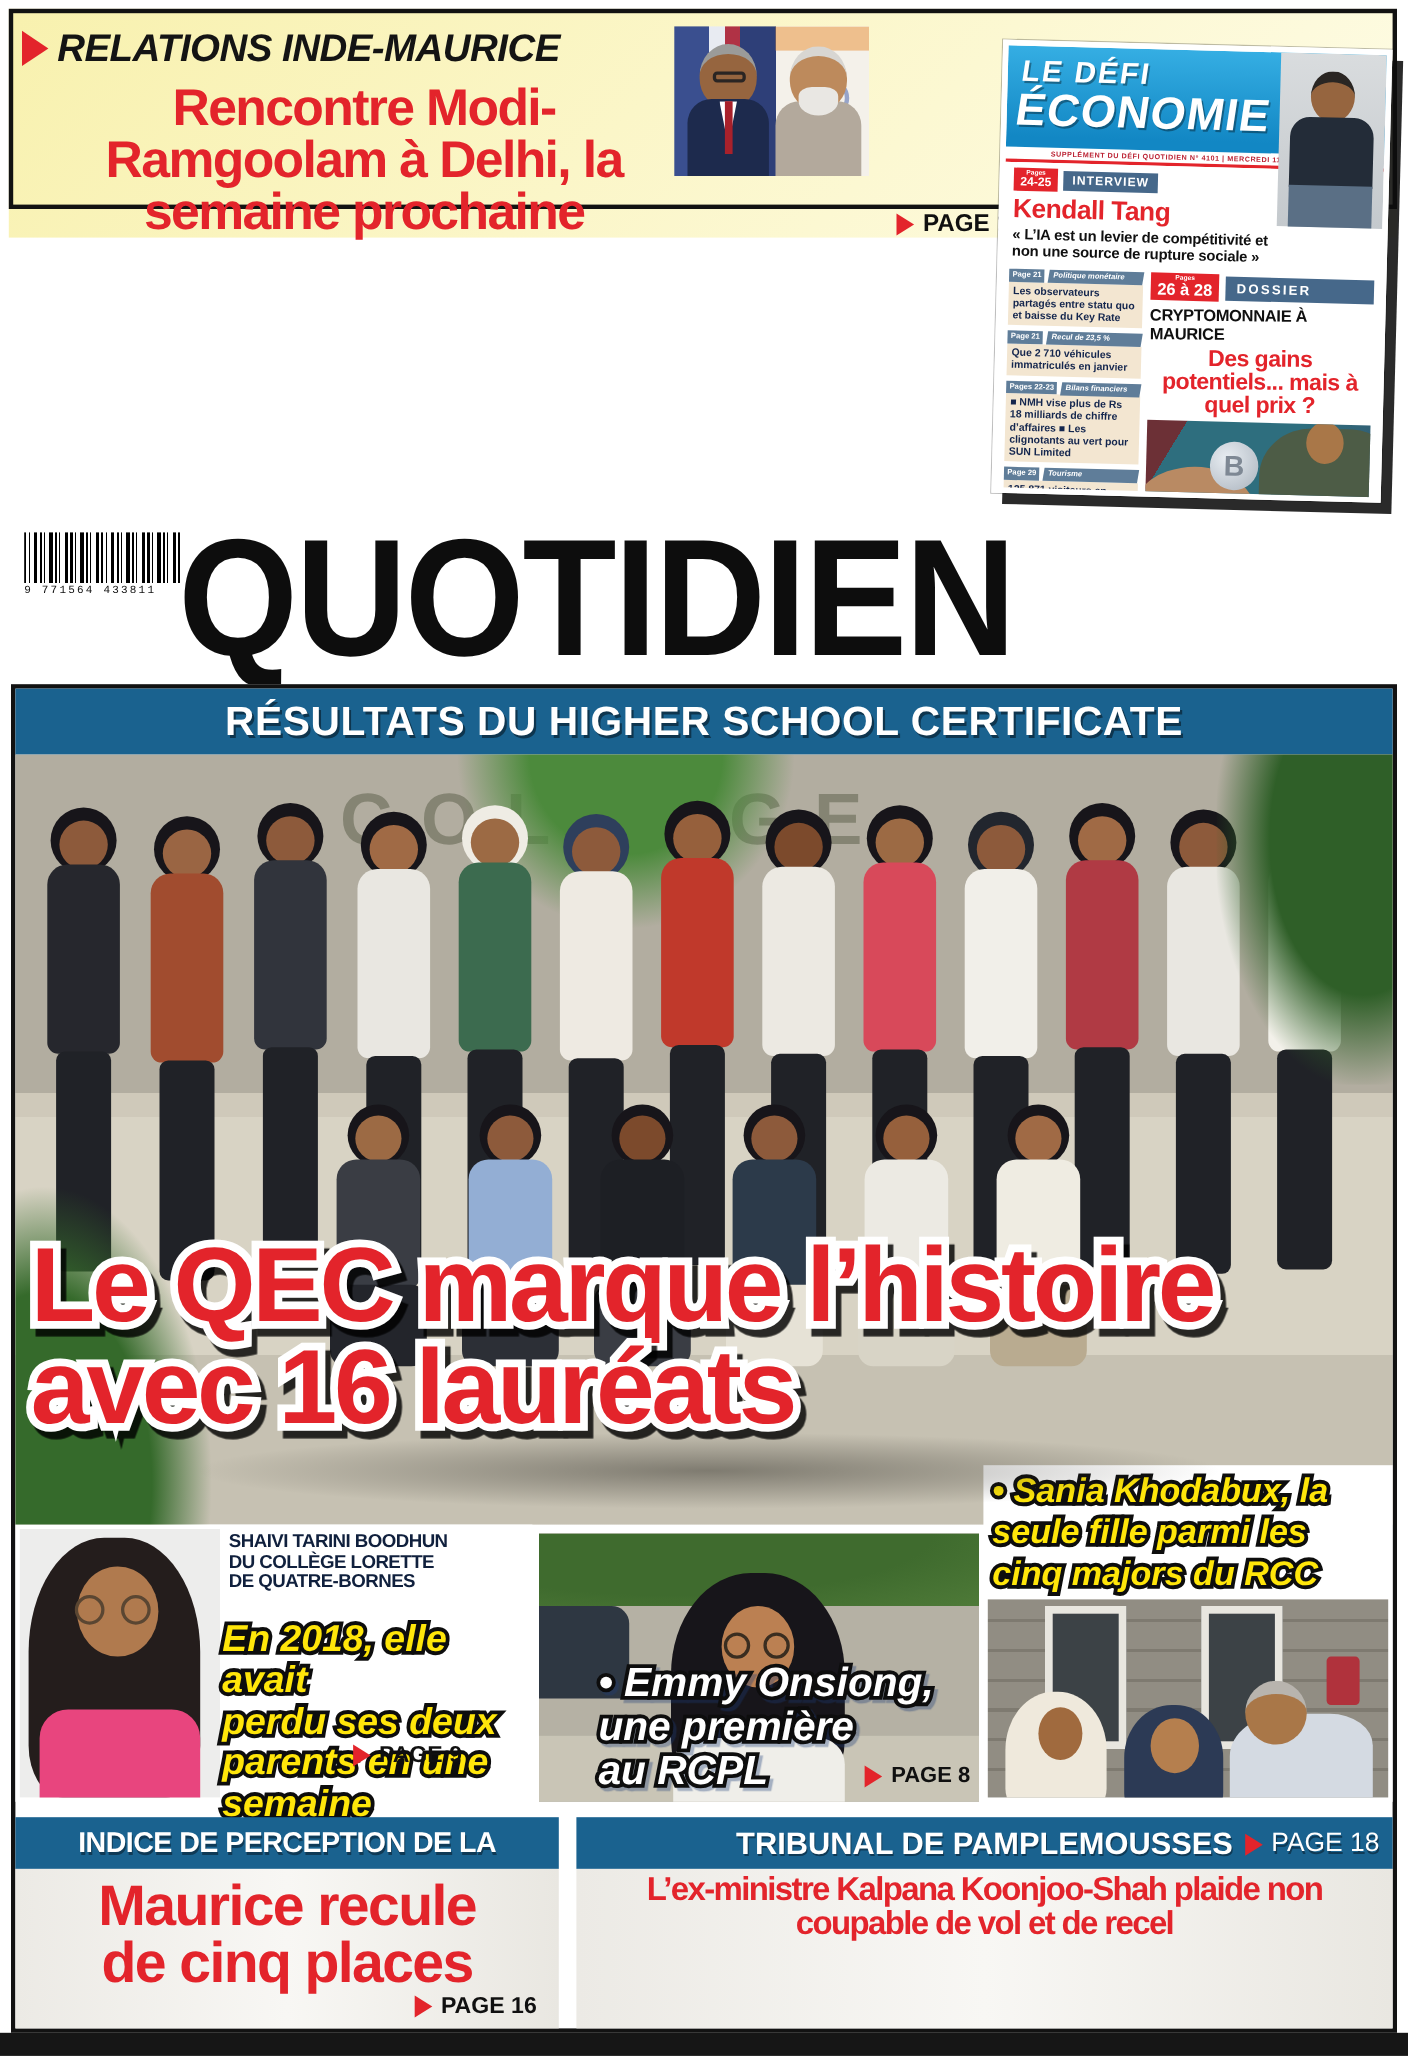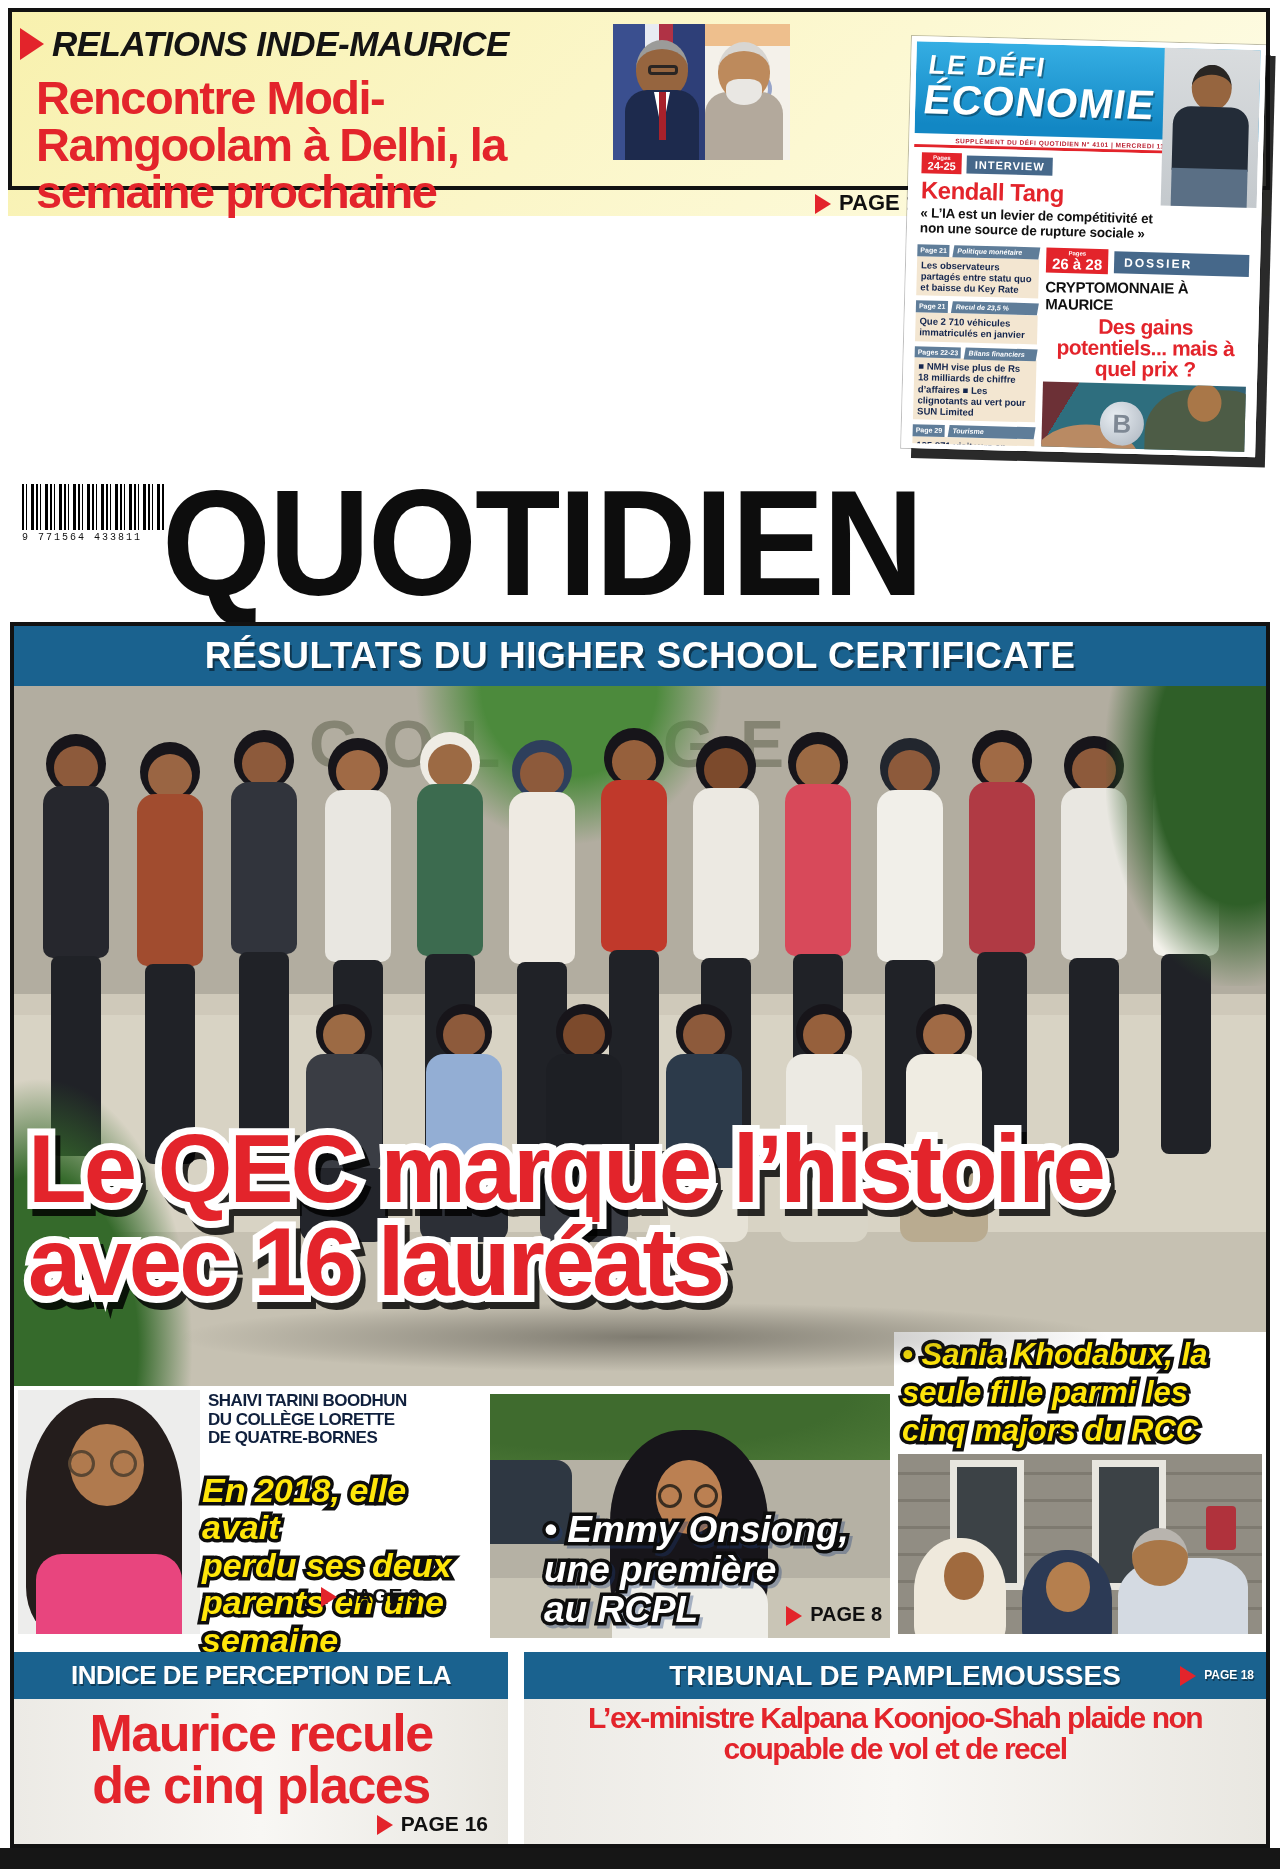--- a/index.html
+++ b/index.html
@@ -22,21 +22,21 @@
 
   .tri{display:inline-block;width:0;height:0;border-top:10px solid transparent;border-bottom:10px solid transparent;border-left:16px solid var(--brand-red,#e3242b);vertical-align:middle;margin-right:8px;}
   .pageref{font-weight:900;color:#101010;white-space:nowrap;}
 
   
   .top-banner{position:absolute;left:8px;top:8px;width:1262px;height:208px;background:linear-gradient(135deg,#f8f1ae 0%,#fbf6c8 45%,#fefce6 100%);}
   .tb-inner{position:absolute;left:0;top:0;right:0;height:182px;border:4px solid #121212;}
   .tb-kicker-row{position:absolute;left:8px;top:12px;display:flex;align-items:center;font-style:italic;}
   .tb-kicker-row .tri{border-left-width:24px;border-top-width:16px;border-bottom-width:16px;}
   .tb-kicker{font-size:35px;font-weight:900;color:#141414;letter-spacing:-.5px;}
-  .tb-headline{position:absolute;left:24px;top:62px;width:590px;font-size:47px;line-height:1.0;font-weight:800;letter-spacing:-1.5px;color:var(--brand-red,#e3242b);}
+  .tb-headline{position:absolute;left:24px;top:62px;width:590px;font-size:47px;line-height:1.0;font-weight:800;letter-spacing:-1.5px;color:var(--brand-red,#e3242b);text-align:center;}
   .tb-photo{position:absolute;left:601px;top:12px;width:177px;height:136px;overflow:hidden;background:linear-gradient(90deg,#3a4f8f 0 18%,#e8ebf2 18% 26%,#b03245 26% 34%,#2e3f78 34% 52%,#f4f1ea 52% 100%);}
   .tb-photo .chakra{position:absolute;right:18px;top:48px;width:34px;height:34px;border-radius:50%;border:4px solid #3a57a8;opacity:.5;}
   .tb-photo .saffron{position:absolute;right:0;top:0;width:48%;height:22px;background:#e9953f;opacity:.55;}
   .man{position:absolute;bottom:0;}
   .man .head{width:52px;height:58px;border-radius:50% 50% 46% 46%;margin:0 auto;position:relative;}
   .man .body{margin:-8px auto 0;border-radius:22px 22px 0 0;}
   .tb-pageref{position:absolute;left:807px;top:182px;font-size:22px;}
 
   
   .masthead{position:absolute;left:14px;top:218px;width:921px;height:254px;background:var(--masthead-red,#e81c24);}
@@ -139,21 +139,21 @@
   
   .strip-left{position:absolute;left:0;top:1026px;width:494px;height:192px;}
   .strip-right{position:absolute;left:510px;top:1026px;width:742px;height:192px;}
   .strip-band{height:47px;background:var(--band-blue,#1a628f);color:#fff;font-weight:900;text-align:center;line-height:47px;text-shadow:1px 2px 0 rgba(0,0,0,.4);position:relative;}
   .strip-left .strip-band{font-size:26px;letter-spacing:-.5px;}
   .strip-right .strip-band{font-size:28px;}
   .strip-body{position:relative;height:145px;background:linear-gradient(90deg,#eceae5,#f8f7f4 50%,#e9e7e1);}
   .sl-head{max-width:390px;margin:0 auto;padding-top:8px;font-size:52px;line-height:1.0;font-weight:900;color:var(--brand-red,#e3242b);text-align:center;letter-spacing:-1.5px;}
   .sr-head{max-width:630px;margin:0 auto;padding-top:4px;font-size:30px;line-height:1.03;font-weight:900;color:var(--brand-red,#e3242b);text-align:center;letter-spacing:-1.5px;}
   .sl-pageref{position:absolute;right:20px;bottom:8px;font-size:21px;}
-  .band-pageref{position:absolute;right:12px;top:0;font-size:12px;font-weight:700;color:#fff;}
+  .band-pageref{position:absolute;right:12px;top:0;font-size:24px;font-weight:400;color:#fff;}
   .band-pageref .tri{border-left-color:#e3242b;}
 
   .bottom-bar{position:absolute;left:0;top:1848px;width:1280px;height:21px;background:#161616;}
 </style>
 </head>
 <body>
 
 <div id="page">
 
   <div class="top-banner">

